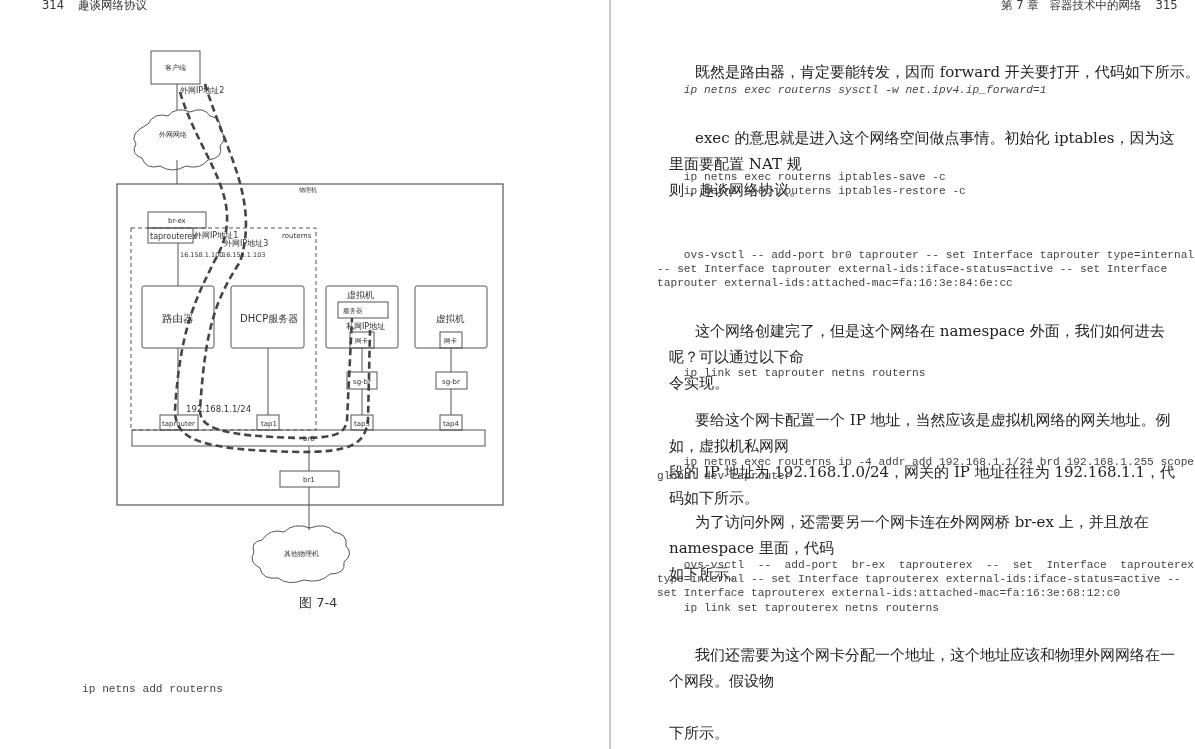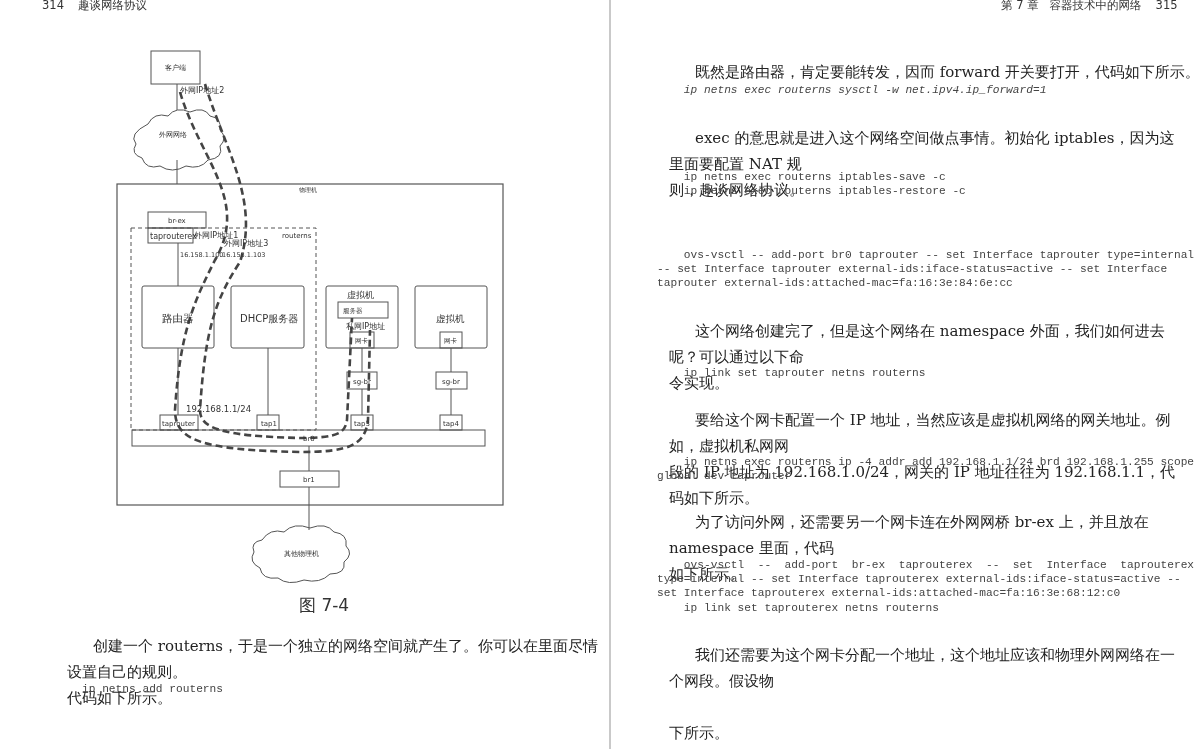--- a/index.html
+++ b/index.html
@@ -6,21 +6,21 @@
   body{width:1195px;height:749px;position:relative;overflow:hidden;font-family:"DejaVu Serif","Liberation Serif",serif;color:#222;}
   .page{position:absolute;top:0;height:749px;}
   #left-page{left:0;width:514px;}
   #right-page{left:611px;width:700px;}
   .divider{position:absolute;left:609px;top:0;width:2px;height:749px;background:#c9c9c9;}
   .running-head{position:absolute;top:-2px;font-family:"DejaVu Sans","Liberation Sans",sans-serif;font-size:11.5px;color:#333;white-space:nowrap;}
   .running-head .num{margin:0 14px;}
   .para{position:absolute;font-size:15px;line-height:26px;color:#222;margin:12px;}
   .para .indent{display:inline-block;width:26px;}
   .code{position:absolute;font-family:"Liberation Mono","DejaVu Sans Mono",monospace;font-size:11.2px;line-height:14.2px;color:#444;white-space:pre;margin:0;}
-  .caption{position:absolute;font-family:"DejaVu Sans","Liberation Sans",sans-serif;font-size:17px;color:#333;}
+  .caption{position:absolute;font-family:"DejaVu Sans","Liberation Sans",sans-serif;font-size:13px;color:#333;}
   svg text{font-family:"DejaVu Sans","Liberation Sans",sans-serif;fill:#333;}
 </style>
 </head>
 <body>
 
 <div class="divider"></div>
 
 <div id="left-page" class="page">
   <div class="running-head" style="left:42px;">
     <span class="num" style="margin-left:0">314</span><span>趣谈网络协议</span>
@@ -113,24 +113,20 @@
     <g font-size="10.5">
       <text x="162" y="322">路由器</text>
       <text x="240" y="322" font-size="10">DHCP服务器</text>
       <text x="347" y="298" font-size="9">虚拟机</text>
       <text x="436" y="322" font-size="9.5">虚拟机</text>
     </g>
   </svg>
 
   <div class="caption" style="left:299px;top:594px;">图 7-4</div>
 
-  <p class="para" style="left:55px;top:621px;width:540px;">
-    <span class="indent"></span><span>创建一个 routerns，于是一个独立的网络空间就产生了。你可以在里面尽情设置自己的规则。</span><br>
-    <span>代码如下所示。</span>
-  </p>
   <pre class="code" style="left:82px;top:682px;">ip netns add routerns</pre>
 </div>
 
 <div id="right-page" class="page">
   <div class="running-head" style="left:390px;">
     <span>第 7 章</span>&nbsp;&nbsp;&nbsp;<span>容器技术中的网络</span><span class="num">315</span>
   </div>
 
   <p class="para" style="left:46px;top:47px;">
     <span class="indent"></span><span>既然是路由器，肯定要能转发，因而 forward 开关要打开，代码如下所示。</span>

